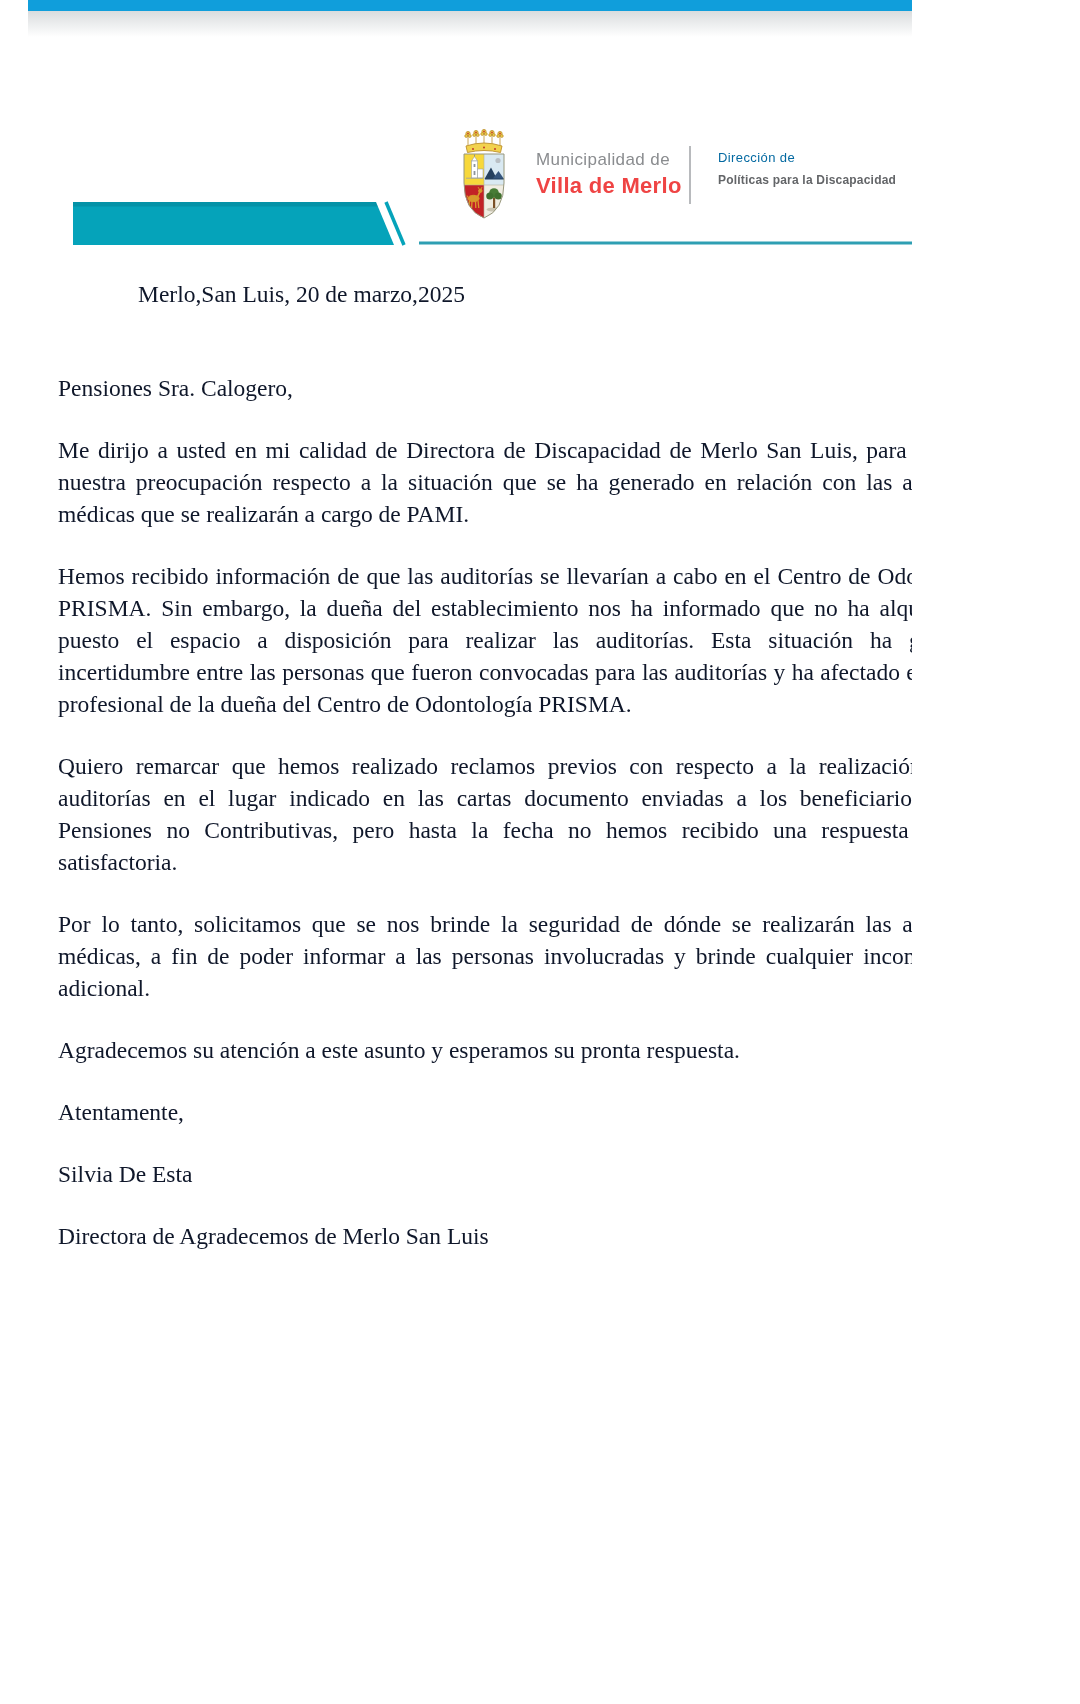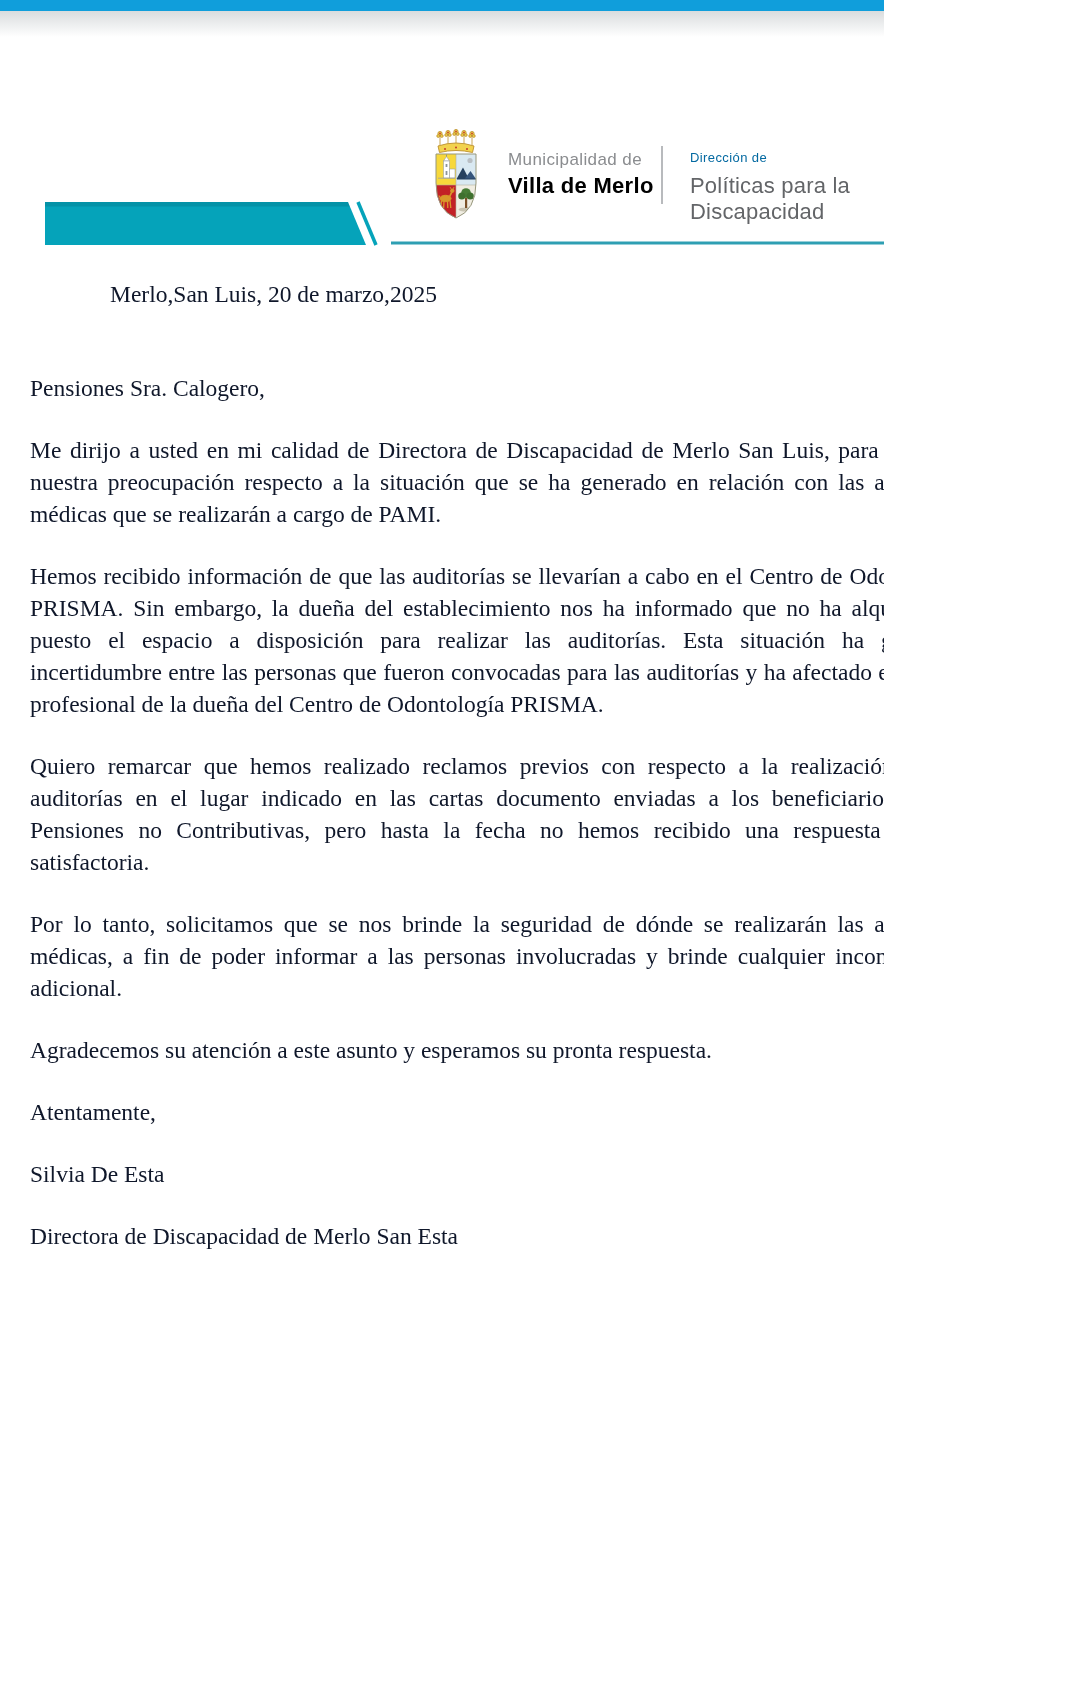--- a/index.html
+++ b/index.html
@@ -1,32 +1,32 @@
 <!DOCTYPE html>
 <html lang="es"><head>
 <meta charset="utf-8">
 <style>
   html,body{margin:0;padding:0;background:#ffffff;}
   .page{position:relative;width:884px;height:1704px;background:#ffffff;overflow:hidden;
-        font-family:"Liberation Serif", serif;}
+        font-family:"Liberation Serif", serif;margin-left:28px;}
 
   
   .top-bar{position:absolute;left:0;top:0;width:1080px;height:11px;background:#109edb;}
   .top-shadow{position:absolute;left:0;top:11px;width:1080px;height:26px;
               background:linear-gradient(to bottom, rgba(120,130,136,0.28), rgba(255,255,255,0));}
 
   
   .coa{position:absolute;left:430px;top:120px;width:52px;height:106px;}
   .org{position:absolute;left:508px;top:150px;font-family:"Liberation Sans",sans-serif;}
   .org-l1{font-size:17px;color:#8a8c8f;letter-spacing:.4px;}
-  .org-l2{font-size:22px;font-weight:700;color:#000000;margin-top:3px;letter-spacing:.3px;}
+  .org-l2{font-size:22px;font-weight:700;color:#ef4444;margin-top:3px;letter-spacing:.3px;}
   .hdr-divider{position:absolute;left:661px;top:146px;width:2px;height:58px;background:#b8babd;}
   .dept{position:absolute;left:690px;top:150px;font-family:"Liberation Sans",sans-serif;}
   .dept-l1{font-size:13px;color:#0369a1;letter-spacing:.4px;}
-  .dept-l2{font-size:22px;font-weight:400;color:#636568;margin-top:8px;letter-spacing:.2px;}
+  .dept-l2{font-size:12px;font-weight:700;color:#636568;margin-top:8px;letter-spacing:.2px;}
   .banner{position:absolute;left:0;top:200px;width:1080px;height:50px;}
 
   
   .letter{position:absolute;left:30px;top:278px;width:937px;color:#0f172a;
           font-size:23.5px;}
   .letter p{margin:0 0 30px 0;line-height:32px;}
   .dateline{margin:0 0 62px 80px !important;}
   .just{text-align:justify;}
 </style>
 </head>
@@ -147,16 +147,16 @@
   <main class="letter">
     <p class="dateline">Merlo,San Luis, 20 de marzo,2025</p>
     <p>Pensiones Sra. Calogero,</p>
     <p class="just">Me dirijo a usted en mi calidad de Directora de Discapacidad de Merlo San Luis, para expresar nuestra preocupación respecto a la situación que se ha generado en relación con las auditorías médicas que se realizarán a cargo de PAMI.</p>
     <p class="just">Hemos recibido información de que las auditorías se llevarían a cabo en el Centro de Odontología PRISMA. Sin embargo, la dueña del establecimiento nos ha informado que no ha alquilado ni puesto el espacio a disposición para realizar las auditorías. Esta situación ha generado incertidumbre entre las personas que fueron convocadas para las auditorías y ha afectado el trabajo profesional de la dueña del Centro de Odontología PRISMA.</p>
     <p class="just">Quiero remarcar que hemos realizado reclamos previos con respecto a la realización de las auditorías en el lugar indicado en las cartas documento enviadas a los beneficiarios de las Pensiones no Contributivas, pero hasta la fecha no hemos recibido una respuesta clara y satisfactoria.</p>
     <p class="just">Por lo tanto, solicitamos que se nos brinde la seguridad de dónde se realizarán las auditorías médicas, a fin de poder informar a las personas involucradas y brinde cualquier inconveniente adicional.</p>
     <p class="just">Agradecemos su atención a este asunto y esperamos su pronta respuesta.</p>
     <p>Atentamente,</p>
     <p>Silvia De Esta</p>
-    <p>Directora de Discapacidad de Merlo San Esta</p>
+    <p>Directora de Agradecemos de Merlo San Luis</p>
   </main>
 
 </div>
 
 </body></html>

